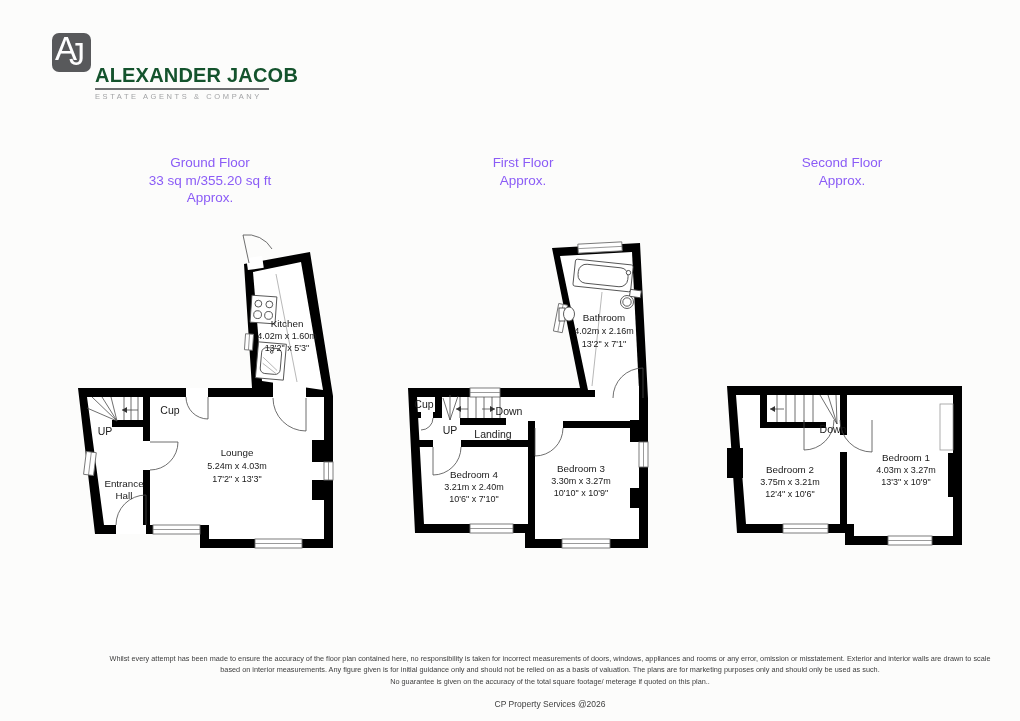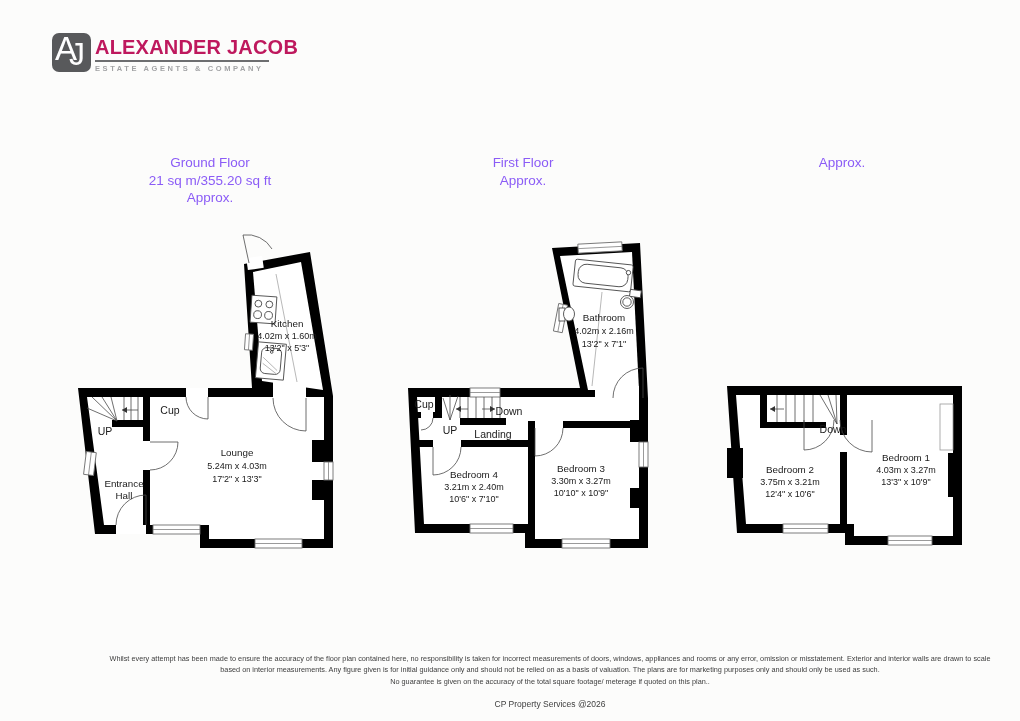--- a/index.html
+++ b/index.html
@@ -3,23 +3,23 @@
 <meta charset="utf-8">
 <style>
   html,body{margin:0;padding:0;background:#e8e8e8;}
   .page{position:relative;width:1020px;height:721px;background:#fcfcfb;font-family:"Liberation Sans",sans-serif;overflow:hidden;margin:0 auto;}
   
   .brand{position:absolute;left:52px;top:33px;display:flex;align-items:flex-start;}
   .badge{position:relative;width:39px;height:39px;background:#58595b;border-radius:7px;flex:0 0 auto;}
   .badge .a{position:absolute;left:3px;top:-3px;color:#fff;font-size:33px;font-weight:400;}
   .badge .j{position:absolute;left:17px;top:3px;color:#fdfdfd;font-size:32px;font-weight:400;}
   .brand-text{margin-left:4px;padding-top:3px;}
-  .brand-name{font-size:20px;font-weight:700;color:#be185d;letter-spacing:0.2px;white-space:nowrap;}
+  .brand-name{font-size:20px;font-weight:700;color:#14532d;letter-spacing:0.2px;white-space:nowrap;margin-top:28px;}
   .brand-rule{height:2px;background:#6d6e70;margin:1px 0 2px 0;width:174px;}
-  .brand-tagline{font-size:7.5px;color:#a2a3a5;letter-spacing:2.6px;white-space:nowrap;font-weight:bold;}
+  .brand-tagline{font-size:7.5px;color:#a2a3a5;letter-spacing:2.6px;white-space:nowrap;}
   
   .floor-title{position:absolute;top:154px;width:280px;text-align:center;color:#8b5cf6;font-size:13.5px;line-height:17.5px;}
   .ft-ground{left:70px;} .ft-first{left:383px;} .ft-second{left:702px;}
   
   svg{position:absolute;overflow:visible;}
   .svg-ground{left:78px;top:230px;}
   .svg-first{left:398px;top:228px;}
   .svg-second{left:720px;top:380px;}
   .wall{fill:#000;stroke:none;}
   .room{fill:#ffffff;stroke:none;}
@@ -51,28 +51,29 @@
     </div>
     <div class="brand-text">
       <div class="brand-name">ALEXANDER JACOB</div>
       <div class="brand-rule"></div>
       <div class="brand-tagline">ESTATE AGENTS &amp; COMPANY</div>
     </div>
   </div>
 
   <div class="floor-title ft-ground">
     <div>Ground Floor</div>
-    <div>21 sq m/355.20 sq ft</div>
+    <div>33 sq m/355.20 sq ft</div>
     <div>Approx.</div>
   </div>
   <div class="floor-title ft-first">
     <div>First Floor</div>
     <div>Approx.</div>
   </div>
   <div class="floor-title ft-second">
+    <div>Second Floor</div>
     <div>Approx.</div>
   </div>
 
   <svg class="svg-ground" width="270" height="335" viewBox="0 0 270 335">
     <polygon class="wall" points="0,158 174,158 166,34 232,22 255,166 255,318 122,318 122,304 17,304"></polygon>
     <polygon class="room" points="175,42 223,32 245,160 184,151"></polygon>
     <polygon class="room" points="9,167 246,167 246,309 131,309 131,295 26,295"></polygon>
 
     <rect class="wall" x="65" y="167" width="7" height="44"></rect>
     <rect class="wall" x="65" y="240" width="7" height="58"></rect>

